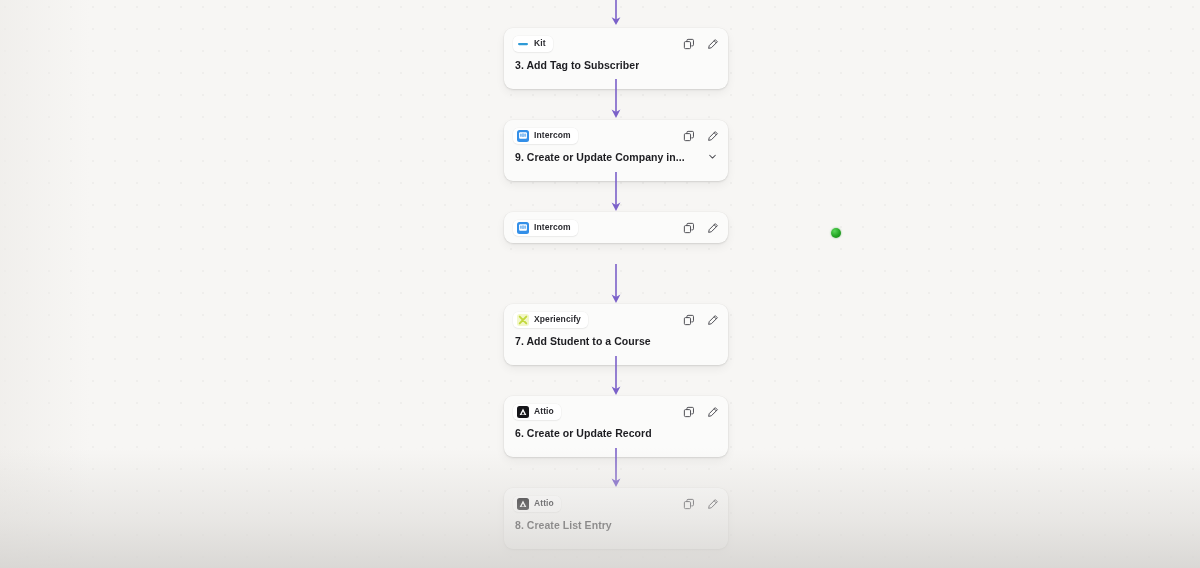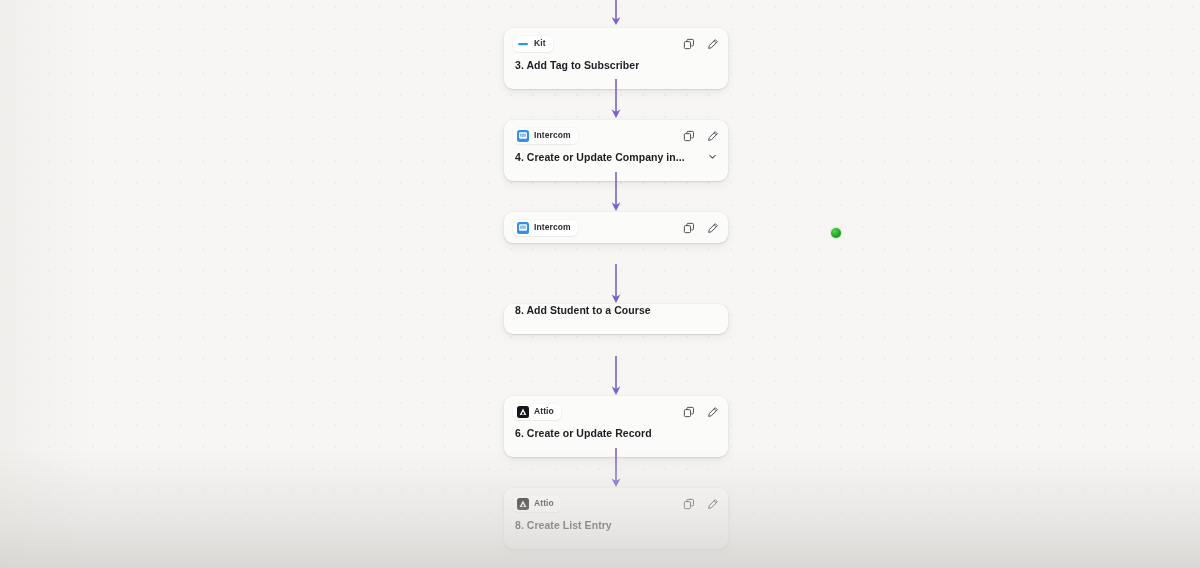--- a/index.html
+++ b/index.html
@@ -241,21 +241,21 @@
           </span>
           <span class="icon-btn">
             <svg width="12" height="12" viewBox="0 0 14 14" fill="none" stroke="currentColor" stroke-width="1.1" stroke-linejoin="round">
               <path d="M9.6 1.9l2.5 2.5-7 7-3.2.7.7-3.2z"></path>
               <path d="M8.3 3.2l2.5 2.5"></path>
             </svg>
           </span>
         </span>
       </div>
       <div class="node-body">
-        <span class="node-title">4. Create or Update Company in...</span>
+        <span class="node-title">9. Create or Update Company in...</span>
         <span class="expand-chevron">
           <svg width="11" height="11" viewBox="0 0 14 14" fill="none" stroke="currentColor" stroke-width="1.3" stroke-linecap="round" stroke-linejoin="round">
             <path d="M3.4 5.4L7 9l3.6-3.6"></path>
           </svg>
         </span>
       </div>
     </div>
 
     <div class="connector" style="top:172px;height:42px;">
       <svg width="14" height="42" viewBox="0 0 14 42" style="margin-left:-6px;">
@@ -295,22 +295,46 @@
     </div>
 
     <div class="connector" style="top:264px;height:42px;">
       <svg width="14" height="42" viewBox="0 0 14 42" style="margin-left:-6px;">
         <line x1="7" y1="0" x2="7" y2="33" stroke="#7b61c9" stroke-width="1.6"></line>
         <path d="M7 39 L2.6 30.6 L7 32.9 L11.4 30.6 Z" fill="#7b61c9"></path>
       </svg>
     </div>
 
     <div class="node-card" style="top:304px;">
+      <div class="node-head">
+        <span class="app-chip">
+          <span class="app-logo logo-xperiencify">
+            <svg width="12" height="12" viewBox="0 0 12 12">
+              <path d="M2.7 2.6 L9.3 9.4 M9.3 2.6 L2.7 9.4" stroke="#c2d83c" stroke-width="1.9" stroke-linecap="round"></path>
+            </svg>
+          </span>
+          <span class="chip-label">Xperiencify</span>
+        </span>
+        <span class="head-actions">
+          <span class="icon-btn">
+            <svg width="12" height="12" viewBox="0 0 14 14" fill="none" stroke="currentColor" stroke-width="1.1">
+              <rect x="1.6" y="4.2" width="7.2" height="8.2" rx="1.3"></rect>
+              <path d="M4.6 4.2V2.9a1.3 1.3 0 0 1 1.3-1.3h5a1.3 1.3 0 0 1 1.3 1.3v5a1.3 1.3 0 0 1-1.3 1.3h-1.1"></path>
+            </svg>
+          </span>
+          <span class="icon-btn">
+            <svg width="12" height="12" viewBox="0 0 14 14" fill="none" stroke="currentColor" stroke-width="1.1" stroke-linejoin="round">
+              <path d="M9.6 1.9l2.5 2.5-7 7-3.2.7.7-3.2z"></path>
+              <path d="M8.3 3.2l2.5 2.5"></path>
+            </svg>
+          </span>
+        </span>
+      </div>
       <div class="node-body">
-        <span class="node-title">8. Add Student to a Course</span>
+        <span class="node-title">7. Add Student to a Course</span>
       </div>
     </div>
 
     <div class="connector" style="top:356px;height:42px;">
       <svg width="14" height="42" viewBox="0 0 14 42" style="margin-left:-6px;">
         <line x1="7" y1="0" x2="7" y2="33" stroke="#7b61c9" stroke-width="1.6"></line>
         <path d="M7 39 L2.6 30.6 L7 32.9 L11.4 30.6 Z" fill="#7b61c9"></path>
       </svg>
     </div>
 

